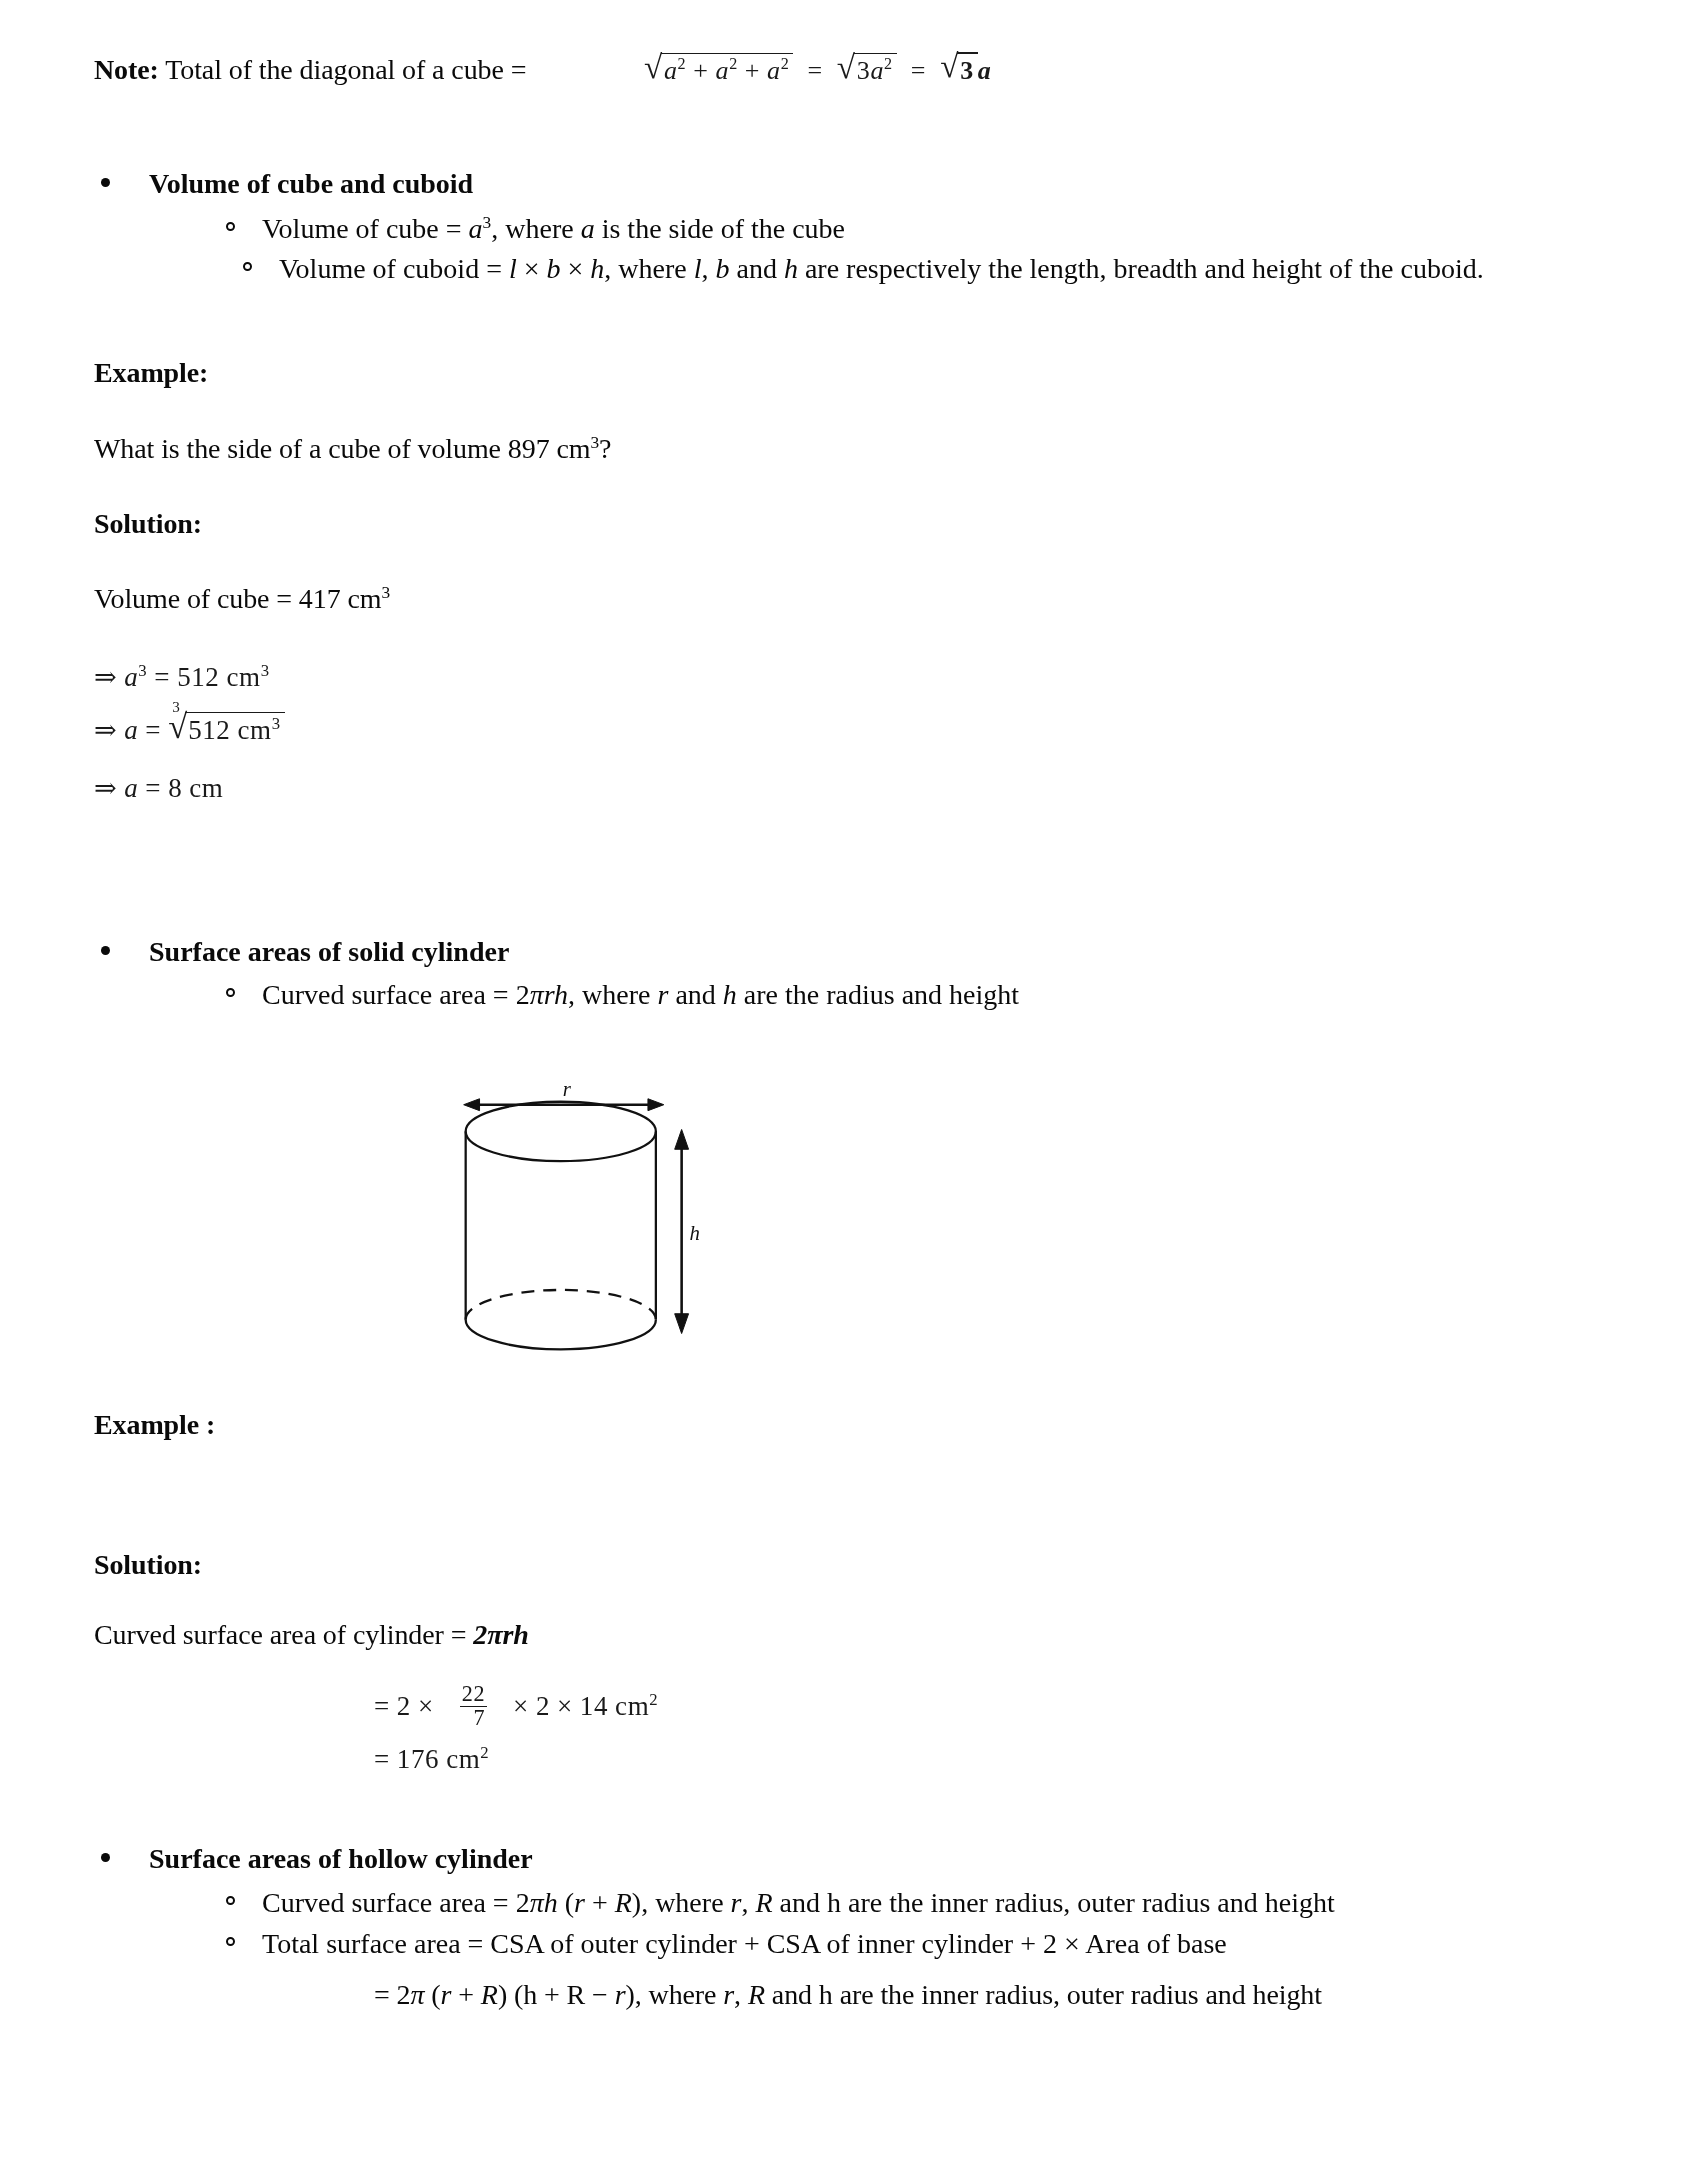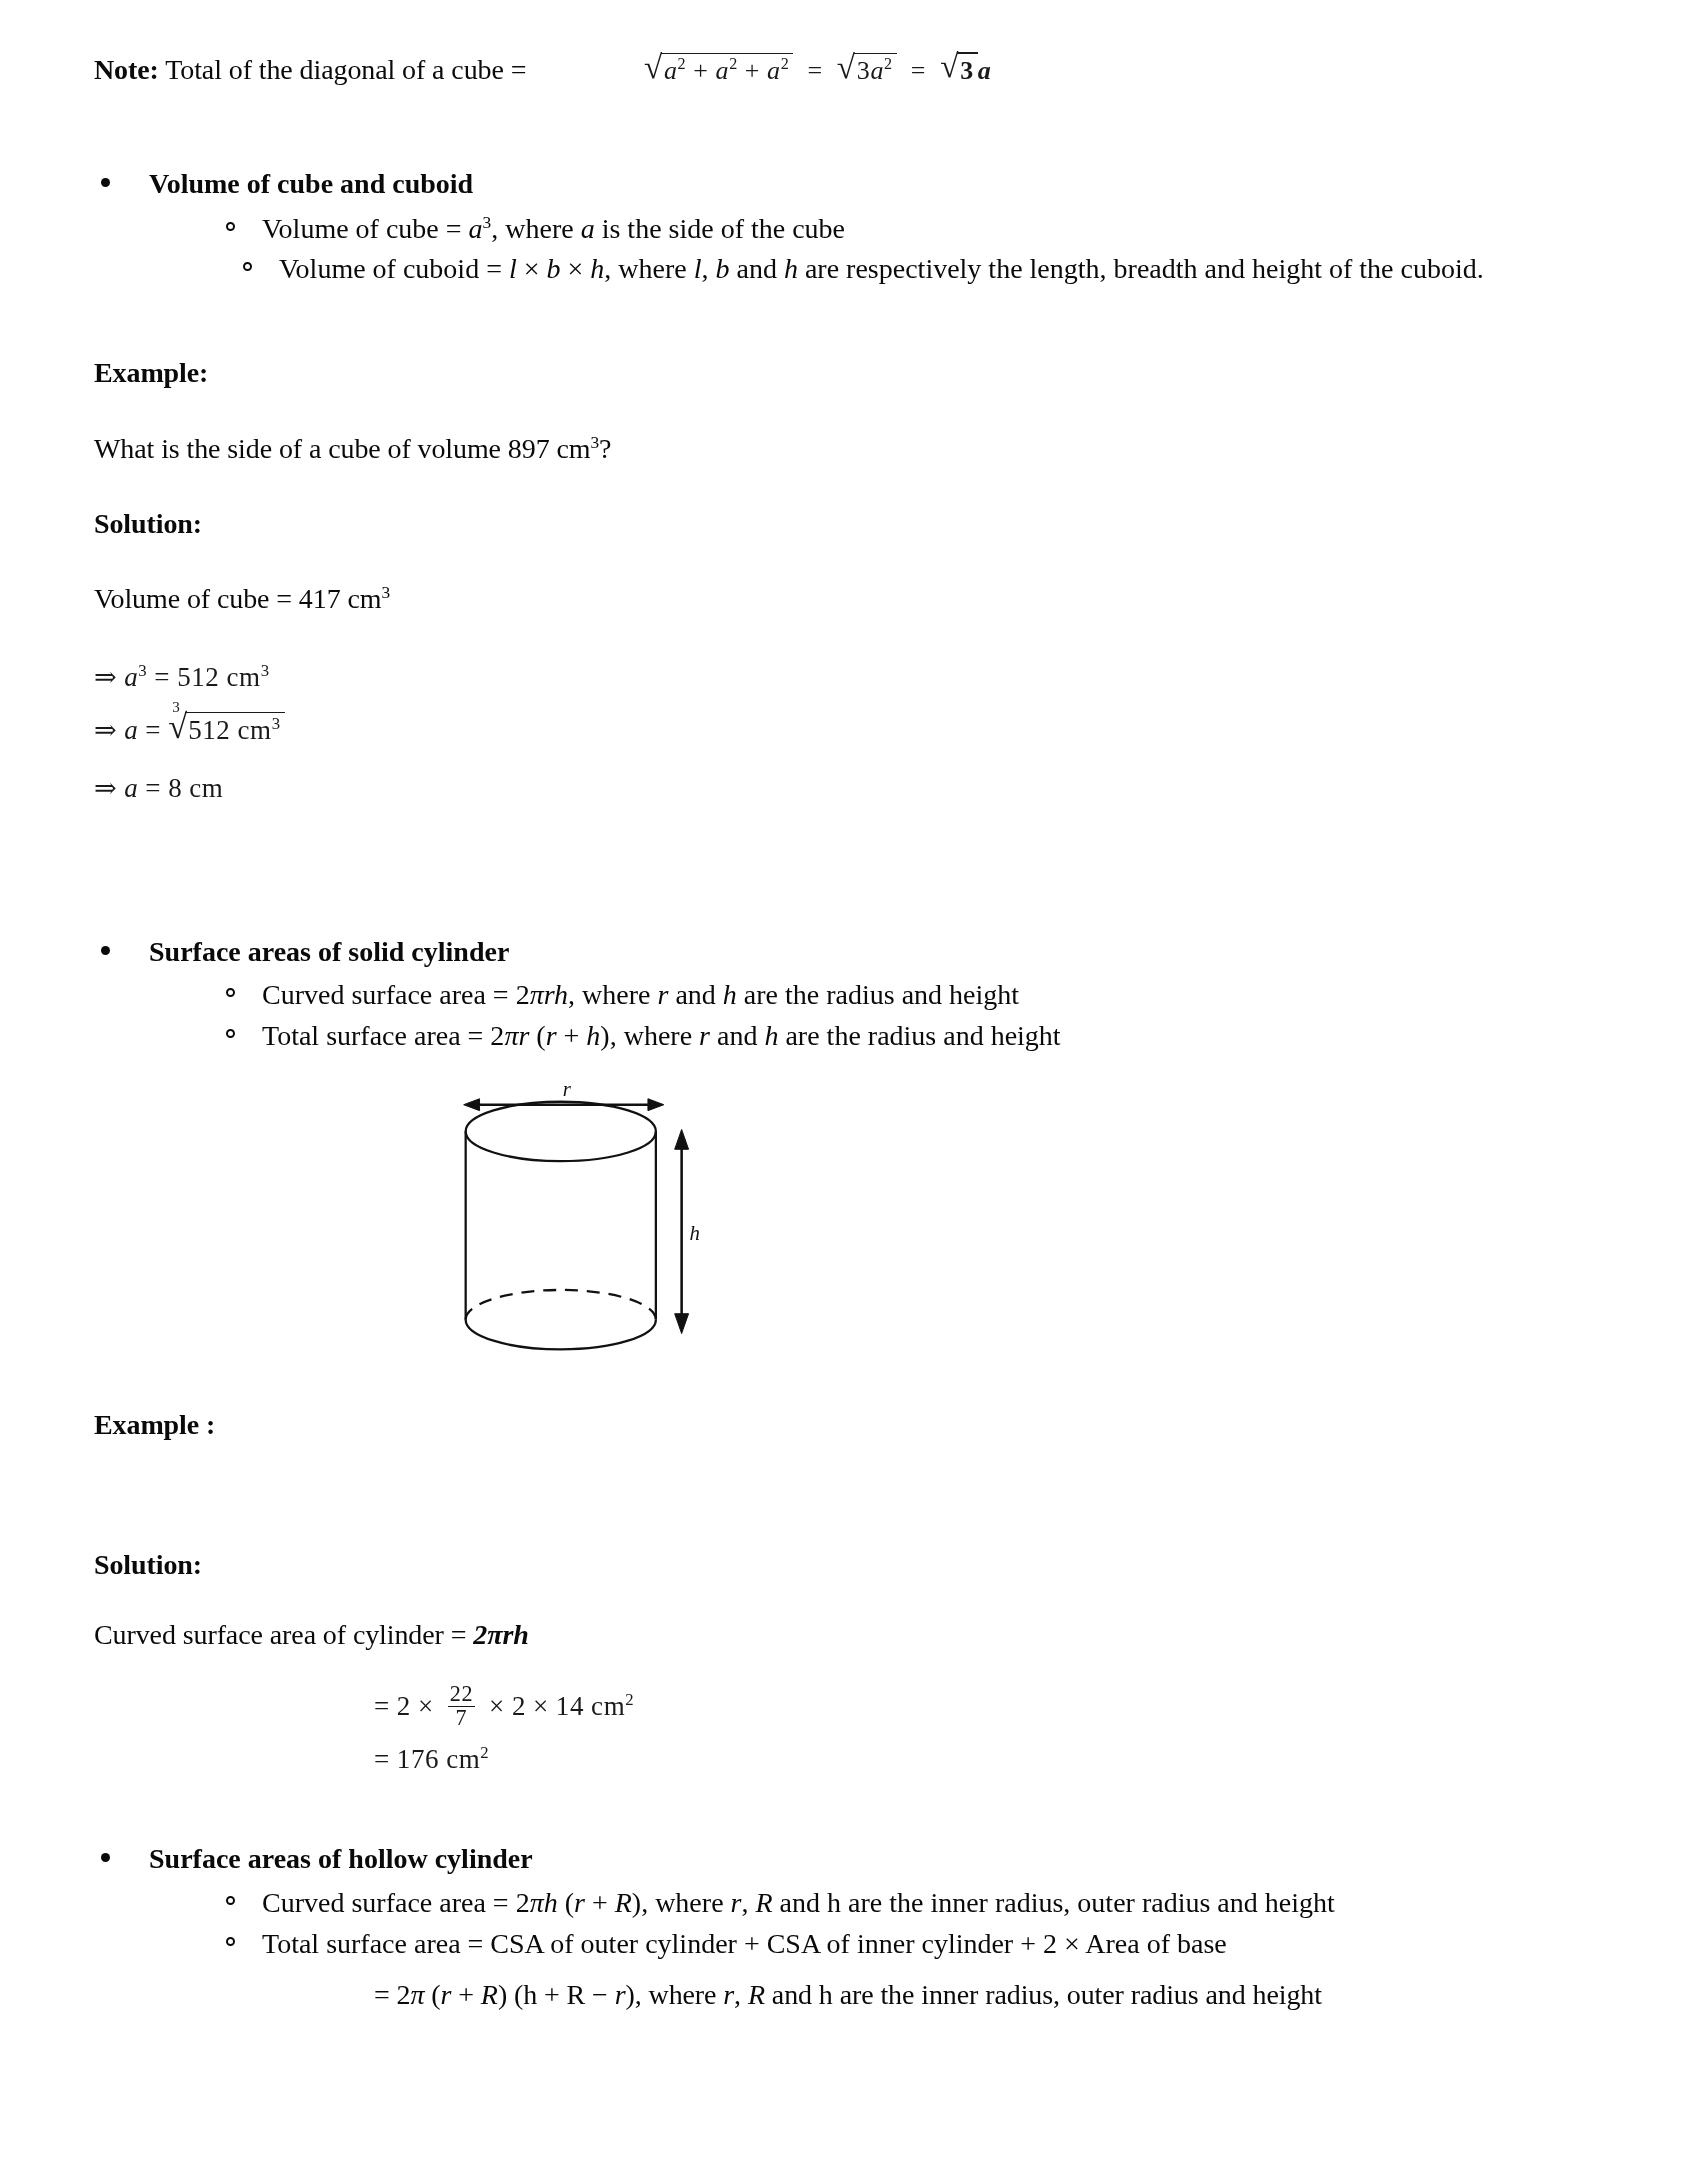--- a/index.html
+++ b/index.html
@@ -108,24 +108,24 @@
     left: 4px;
     top: -12px;
     font-size: 0.56em;
     font-style: normal;
   }
 
   
   .frac {
     display: inline-block;
     vertical-align: -0.42em;
-    text-align: center;
+    text-align: right;
     font-size: 0.82em;
     line-height: 1.02;
-    margin: 0 7px;
+    margin: 0 19px;
   }
   .frac .nu { display: block; padding: 0 2px; }
   .frac .de { display: block; border-top: 1.5px solid #1a1a1a; padding: 0 2px; }
 
   .mathsup {
     font-size: 0.62em;
     vertical-align: super;
     line-height: 0;
   }
 
@@ -203,24 +203,20 @@
   <div class="lvl1" style="left:149px; top:934px;">
     <span class="disc"></span>
     <span>Surface areas of solid cylinder</span>
   </div>
 
   <div class="lvl2" style="left:262px; top:976px;">
     <span class="circ"></span>
     <span>Curved surface area = 2<span class="ital">πrh</span>, where <span class="ital">r</span> and <span class="ital">h</span> are the radius and height</span>
   </div>
 
-  <div class="lvl2" style="left:262px; top:1017px;">
-    <span class="circ"></span>
-    <span>Total surface area = 2<span class="ital">πr</span> (<span class="ital">r</span> + <span class="ital">h</span>), where <span class="ital">r</span> and <span class="ital">h</span> are the radius and height</span>
-  </div>
 
   <div class="figure" style="left:426px; top:1074px; width:327px; height:317px;">
     <svg width="327" height="317" viewBox="0 0 330 320">
 
       <g stroke="#111111" fill="#111111">
         <line x1="46" y1="31" x2="232" y2="31" stroke-width="2.6"></line>
         <polygon points="38,31 54,25 54,37"></polygon>
         <polygon points="240,31 224,25 224,37"></polygon>
       </g>
       <text x="138" y="22" font-family="'Liberation Serif', serif" font-size="21" font-style="italic" fill="#111111">r</text>

